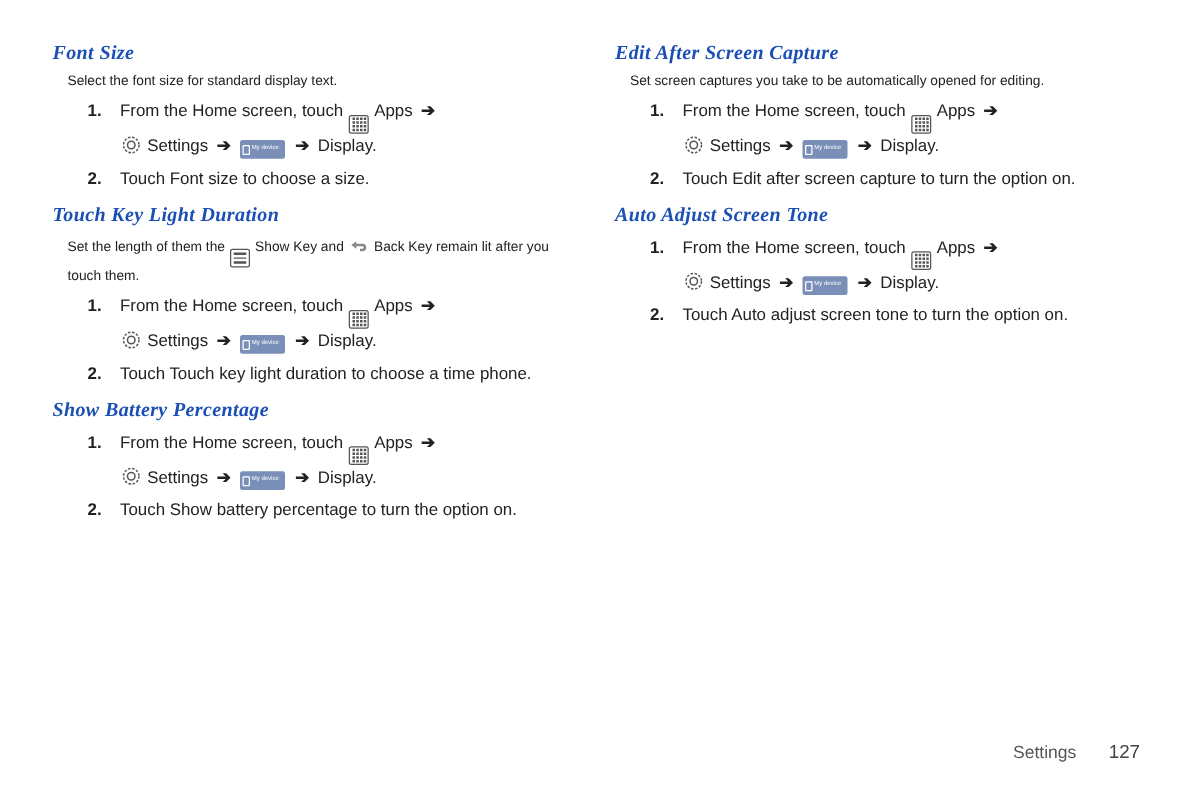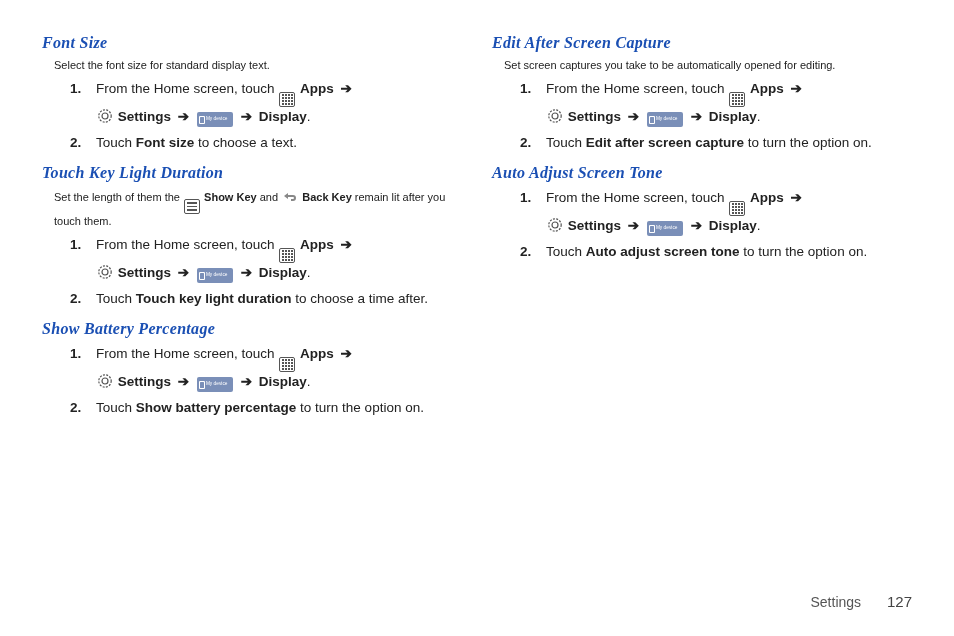--- a/index.html
+++ b/index.html
@@ -114,21 +114,21 @@
   }
   .ic-menu .bars {
     display: flex;
     flex-direction: column;
     gap: 2px;
     width: 10px;
   }
   .ic-menu .bars span { height: 1.5px; background: #555; }
   .ic-back { width: 16px; height: 16px; }
   .ic-back svg { display: block; }
-  b { font-weight: bold; }
+  b { font-weight: normal; }
   .footer {
     position: absolute;
     right: 42px;
     bottom: 26px;
     font-size: 14px;
     color: #555;
   }
   .footer .pn { margin-left: 22px; font-size: 15px; color:#444;text-align:center;}
 </style>
 </head>
@@ -177,21 +177,21 @@
         <b>Settings</b>
         <span class="arrow">➔</span>
         <span class="ic ic-mydevice">
             <span class="mini"></span>
             <span>My device</span>
           </span>
         <span class="arrow">➔</span>
         <b>Display</b><span>.</span>
       </li>
       <li>
-        <span>Touch </span><b>Font size</b><span> to choose a text.</span>
+        <span>Touch </span><b>Font size</b><span> to choose a size.</span>
       </li>
     </ol>
 
     <h2 class="section">Touch Key Light Duration</h2>
     <p class="intro">
       <span>Set the length of them the </span>
       <span class="ic ic-square ic-menu">
           <span class="bars">
             <span></span>
             <span></span>
@@ -245,21 +245,21 @@
         <b>Settings</b>
         <span class="arrow">➔</span>
         <span class="ic ic-mydevice">
             <span class="mini"></span>
             <span>My device</span>
           </span>
         <span class="arrow">➔</span>
         <b>Display</b><span>.</span>
       </li>
       <li>
-        <span>Touch </span><b>Touch key light duration</b><span> to choose a time after.</span>
+        <span>Touch </span><b>Touch key light duration</b><span> to choose a time phone.</span>
       </li>
     </ol>
 
     <h2 class="section">Show Battery Percentage</h2>
     <ol>
       <li>
         <span>From the Home screen, touch </span>
         <span class="ic ic-square ic-apps">
             <span class="grid">
               <span></span>

